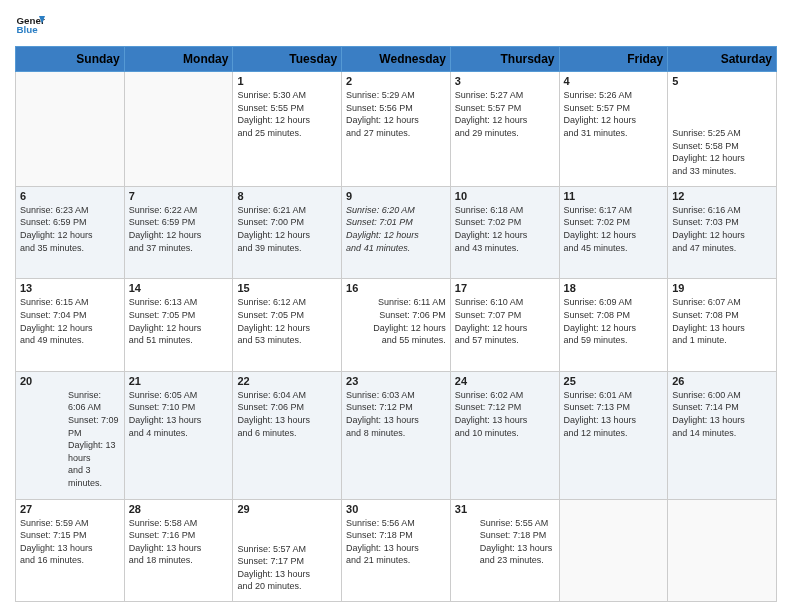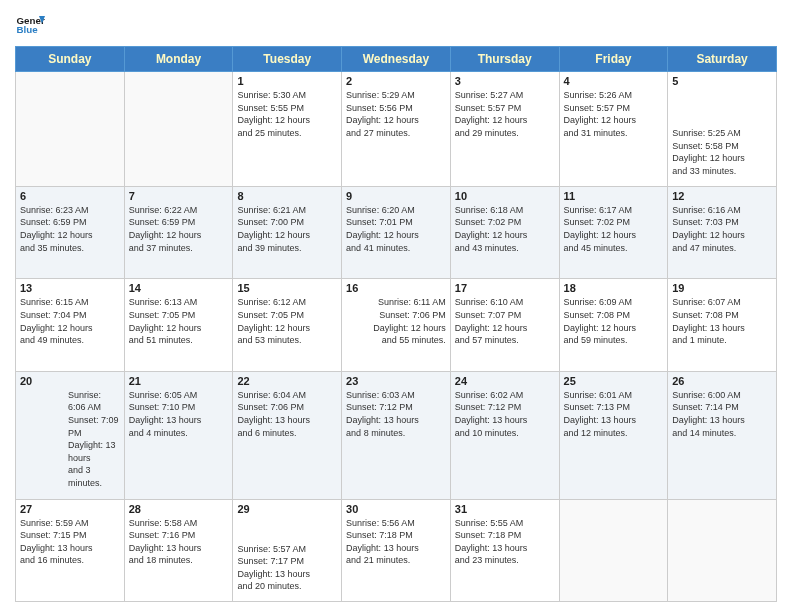--- a/index.html
+++ b/index.html
@@ -46,25 +46,25 @@
     }
     .calendar {
       flex: 1;
       border: 1px solid #ccc;
       border-collapse: collapse;
       width: 100%;
       table-layout: fixed;
     }
     .calendar th {
       background: #3a7ec4;
-      color: #fef9c3;
+      color: #000000;
       font-size: 12px;
       font-weight: bold;
       padding: 5px 4px;
-      text-align: center;
+      text-align: right;
       border: 1px solid #5599d4;
     }
     .calendar td {
       border: 1px solid #ccc;
       vertical-align: top;
       padding: 3px 4px;
       font-size: 9.5px;
       color: #222;
       height: 88px;
     }
@@ -172,21 +172,21 @@
           </td>
           <td>
             <span class="day-num">8</span>
             <div class="day-info" style="white-space: pre-line;">Sunrise: 6:21 AM
 Sunset: 7:00 PM
 Daylight: 12 hours
 and 39 minutes.</div>
           </td>
           <td>
             <span class="day-num">9</span>
-            <div class="day-info" style="white-space: pre-line;">Sunrise: 6:20 AM
+            <div class="day-info" style="white-space: pre-line; font-style: italic;">Sunrise: 6:20 AM
 Sunset: 7:01 PM
 Daylight: 12 hours
 and 41 minutes.</div>
           </td>
           <td>
             <span class="day-num">10</span>
             <div class="day-info" style="white-space: pre-line;">Sunrise: 6:18 AM
 Sunset: 7:02 PM
 Daylight: 12 hours
 and 43 minutes.</div>
@@ -332,21 +332,21 @@
           </td>
           <td>
             <span class="day-num">30</span>
             <div class="day-info" style="white-space: pre-line;">Sunrise: 5:56 AM
 Sunset: 7:18 PM
 Daylight: 13 hours
 and 21 minutes.</div>
           </td>
           <td>
             <span class="day-num">31</span>
-            <div class="day-info" style="white-space: pre-line;">Sunrise: 5:55 AM
+            <div class="day-info" style="white-space: pre-line; margin-left: 25px;">Sunrise: 5:55 AM
 Sunset: 7:18 PM
 Daylight: 13 hours
 and 23 minutes.</div>
           </td>
           <td class="empty"></td>
           <td class="empty"></td>
         </tr>
       </tbody>
   </table>
 </div>

